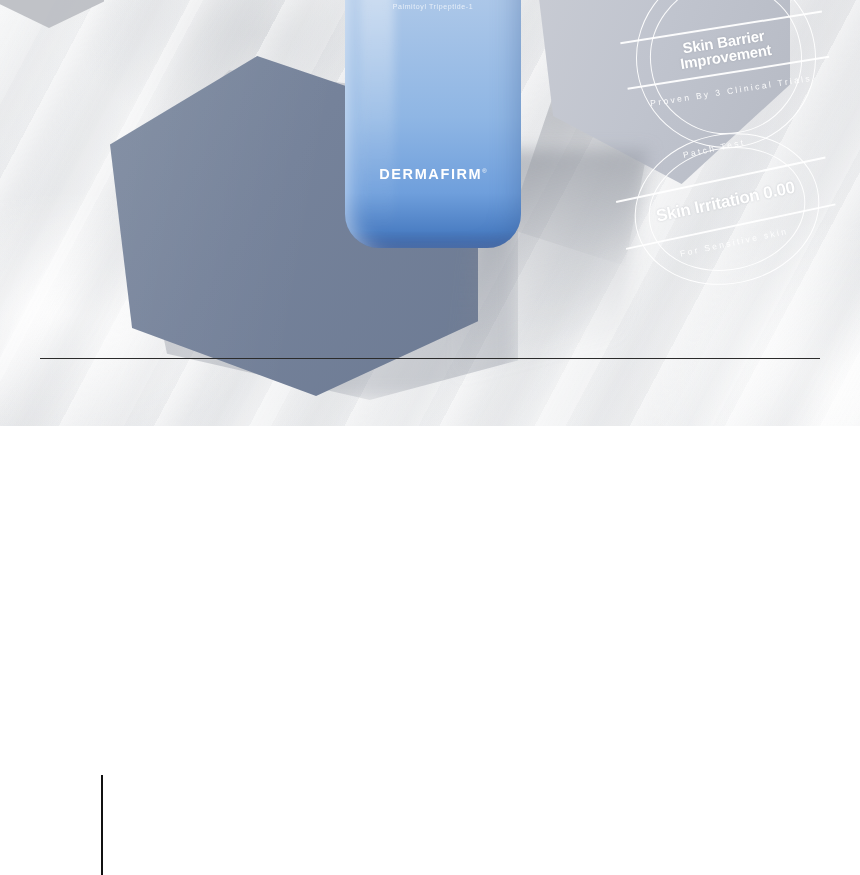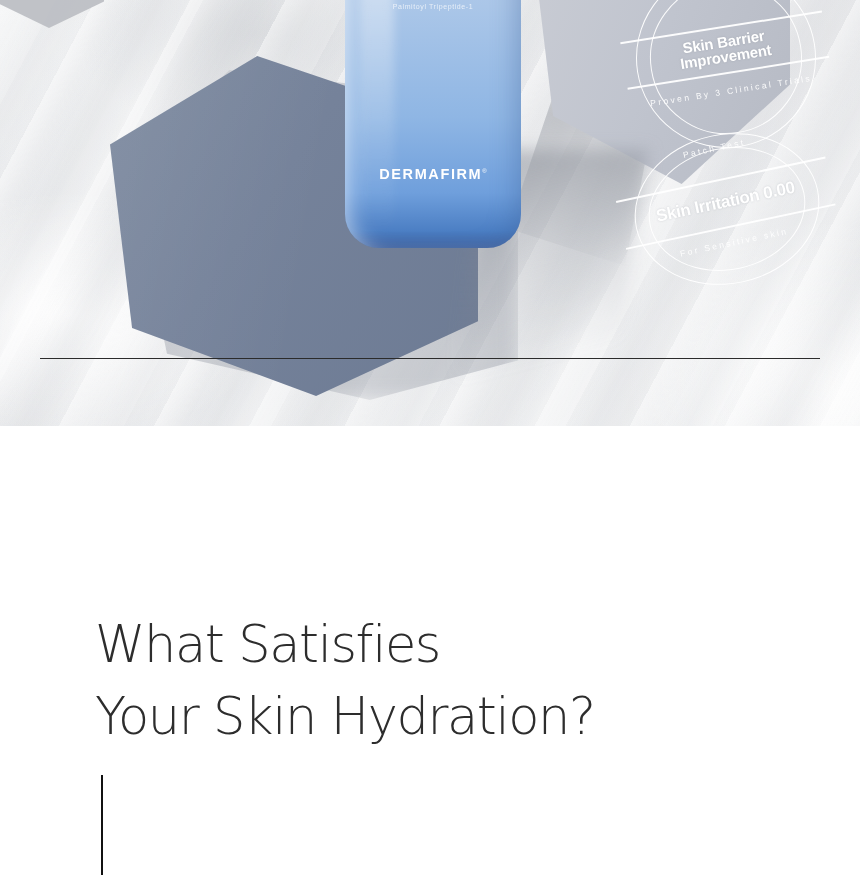--- a/index.html
+++ b/index.html
@@ -216,16 +216,14 @@
     <div class="bar b"></div>
     <div class="arc top">Patch Test</div>
     <div class="center">Skin Irritation 0.00</div>
     <div class="arc bot">For Sensitive skin</div>
   </div>
 
   <div class="hero-rule"></div>
 </div>
 
 <div class="content">
-  <div class="headline">What Satisfies
-Your Skin Hydration?</div>
   <div class="accent-bar"></div>
 </div>
 
 </body></html>

